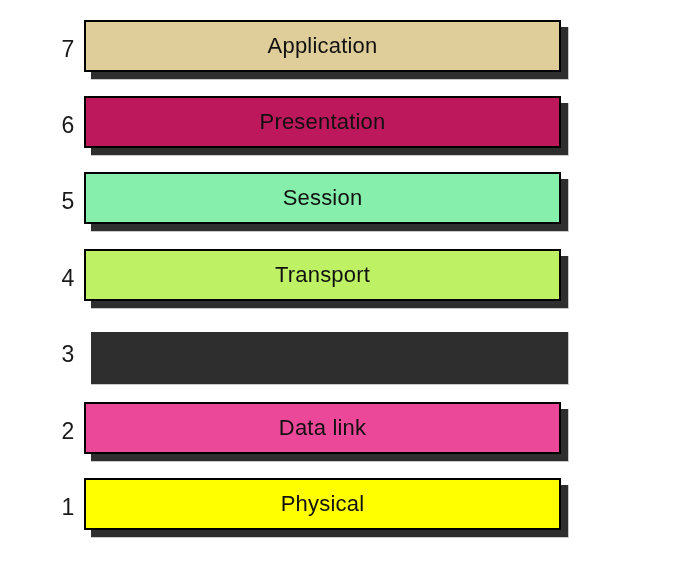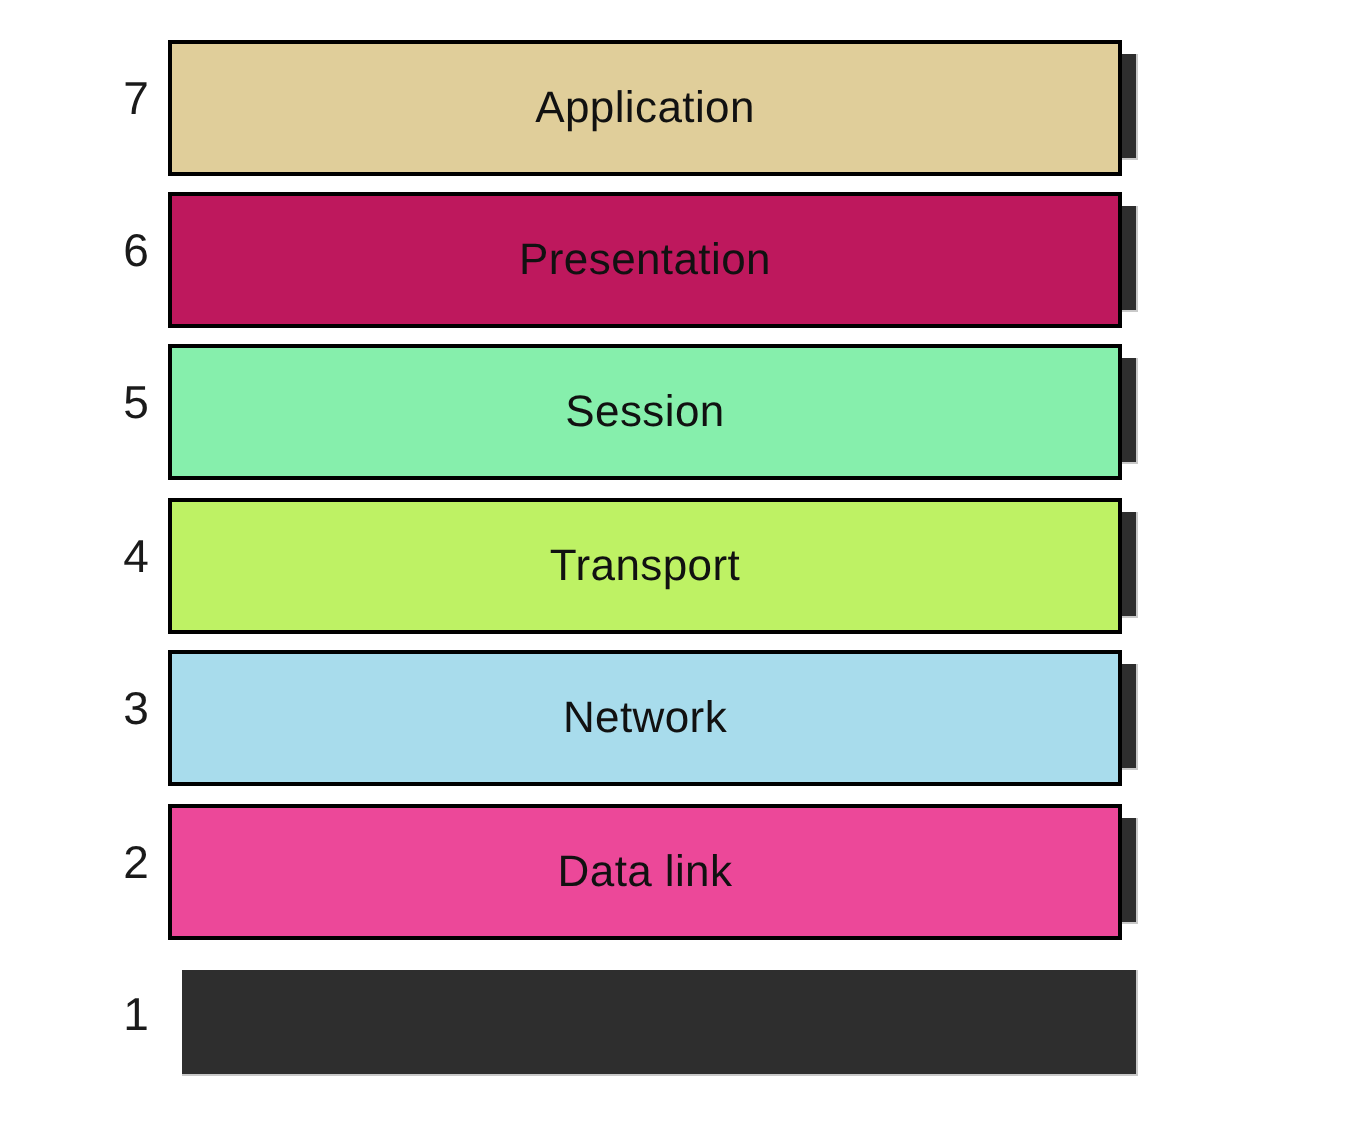--- a/index.html
+++ b/index.html
@@ -73,21 +73,21 @@
     bottom: -1px;
     border-right: 1px solid #c9c9c9;
     border-bottom: 1px solid #c9c9c9;
   }
 
   .layer-box {
     position: absolute;
     left: 0;
     top: 0;
     width: 477px;
-    height: 68px;
+    height: 52px;
     border: 2px solid #000000;
     display: flex;
     align-items: center;
     justify-content: center;
   }
 
   .layer-label {
     font-family: "Liberation Sans", sans-serif;
     font-size: 22px;
     font-weight: 400;
@@ -140,36 +140,36 @@
       <div class="layer-box" style="background:#bef264;">
         <span class="layer-label">Transport</span>
       </div>
     </div>
   </div>
 
   <div class="layer-row" style="top:325px;">
     <span class="layer-number">3</span>
     <div class="layer-box-wrap">
       <div class="layer-shadow"></div>
-      <div class="layer-box" style="background:#a8dcec;">
-        <span class="layer-label">Network</span>
-      </div>
     </div>
   </div>
 
   <div class="layer-row" style="top:402px;">
     <span class="layer-number">2</span>
     <div class="layer-box-wrap">
       <div class="layer-shadow"></div>
       <div class="layer-box" style="background:#ec4899;">
         <span class="layer-label">Data link</span>
       </div>
     </div>
   </div>
 
   <div class="layer-row" style="top:478px;">
     <span class="layer-number">1</span>
     <div class="layer-box-wrap">
       <div class="layer-shadow"></div>
+      <div class="layer-box" style="background:#ffff00;">
+        <span class="layer-label">Physical</span>
+      </div>
     </div>
   </div>
 
 </div>
 
 </body></html>

